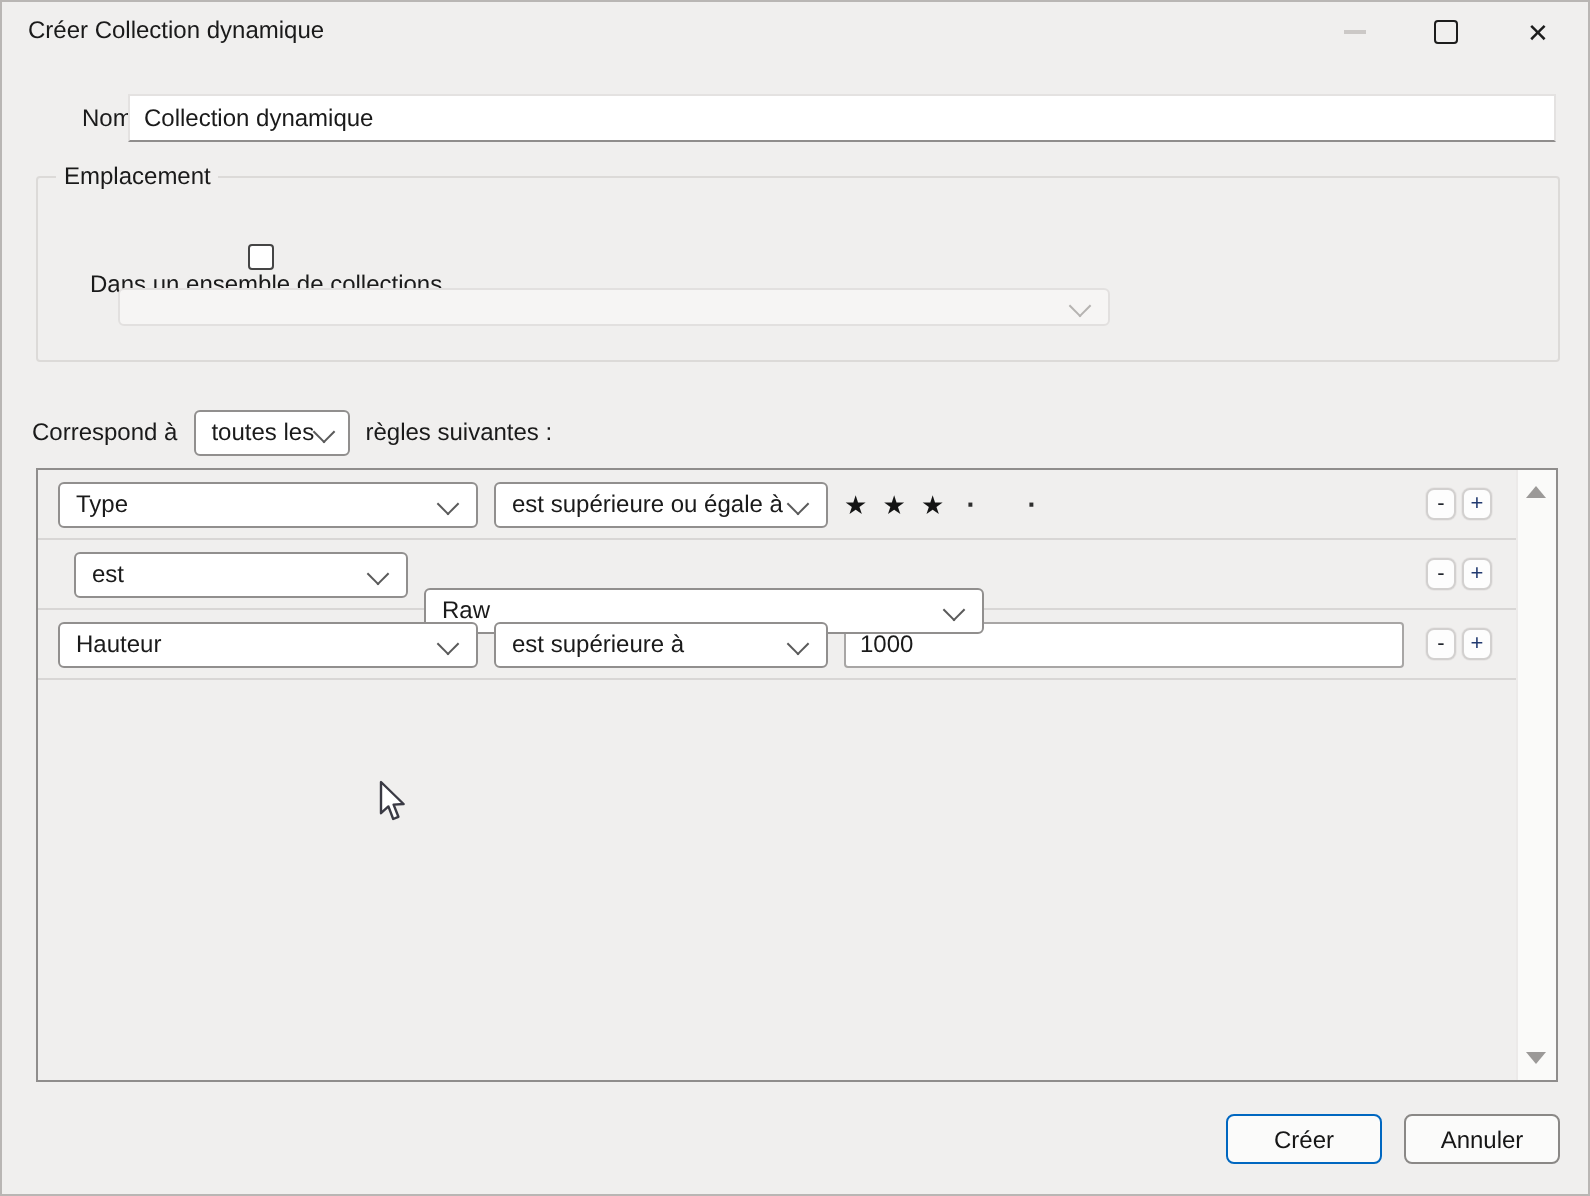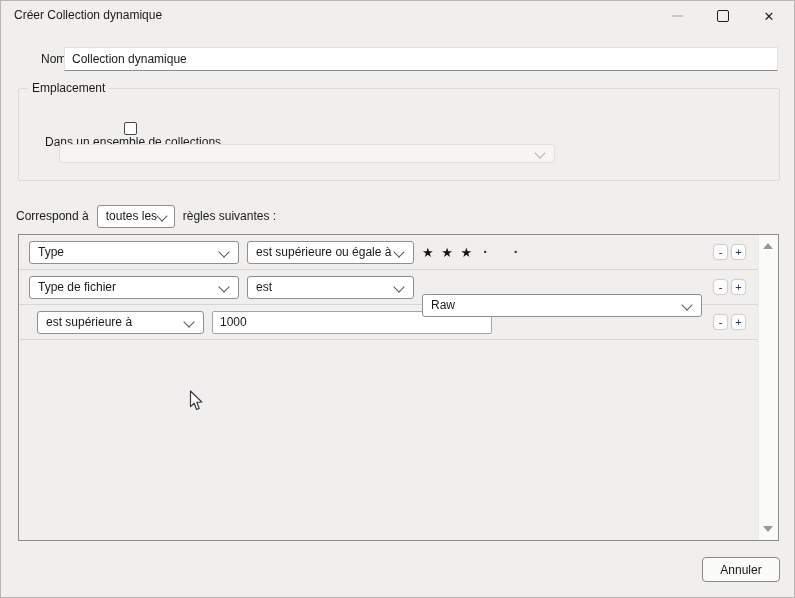--- a/index.html
+++ b/index.html
@@ -178,59 +178,60 @@
         <div class="value-area">
           <span class="stars">★ ★ ★</span>
           <span class="empty-dots">· ·</span>
         </div>
         <div class="row-spacer"></div>
         <div class="mini-btn minus-btn">-</div>
         <div class="mini-btn plus-btn">+</div>
       </div>
 
       <div class="rule-row">
-        <div class="combo combo-field">
-          <span>Type de fichier</span>
-          <span class="chev"></span>
-        </div>
         <div class="combo combo-op">
           <span>est</span>
           <span class="chev"></span>
         </div>
         <div class="value-area">
           <div class="combo value-combo">
             <span>Raw</span>
             <span class="chev"></span>
           </div>
         </div>
         <div class="row-spacer"></div>
         <div class="mini-btn minus-btn">-</div>
         <div class="mini-btn plus-btn">+</div>
       </div>
 
       <div class="rule-row">
+        <div class="combo combo-field">
+          <span>Hauteur</span>
+          <span class="chev"></span>
+        </div>
         <div class="combo combo-op">
           <span>est supérieure à</span>
           <span class="chev"></span>
         </div>
         <div class="value-area">
           <input class="value-input" type="text" value="1000" style="">
         </div>
         <div class="row-spacer"></div>
         <div class="mini-btn minus-btn">-</div>
         <div class="mini-btn plus-btn">+</div>
       </div>
 
     </div>
 
     <div class="scrollbar">
       <span class="scroll-arrow-up"></span>
       <span class="scroll-arrow-down"></span>
     </div>
   </div>
 
+  <div class="btn create-btn" style="border-color: rgb(0, 103, 192);">Créer</div>
   <div class="btn cancel-btn">Annuler</div>
 
   <svg class="cursor" width="15" height="22" viewBox="0 0 15 22">
     <path d="M1.5 1 L1.5 16.6 L5.2 13.2 L7.6 19.5 L10.2 18.4 L7.8 12.3 L12.8 12 Z" fill="#ffffff" stroke="#3a3a44" stroke-width="1.2" stroke-linejoin="round"></path>
   </svg>
 
 </div>
 
 </body></html>

